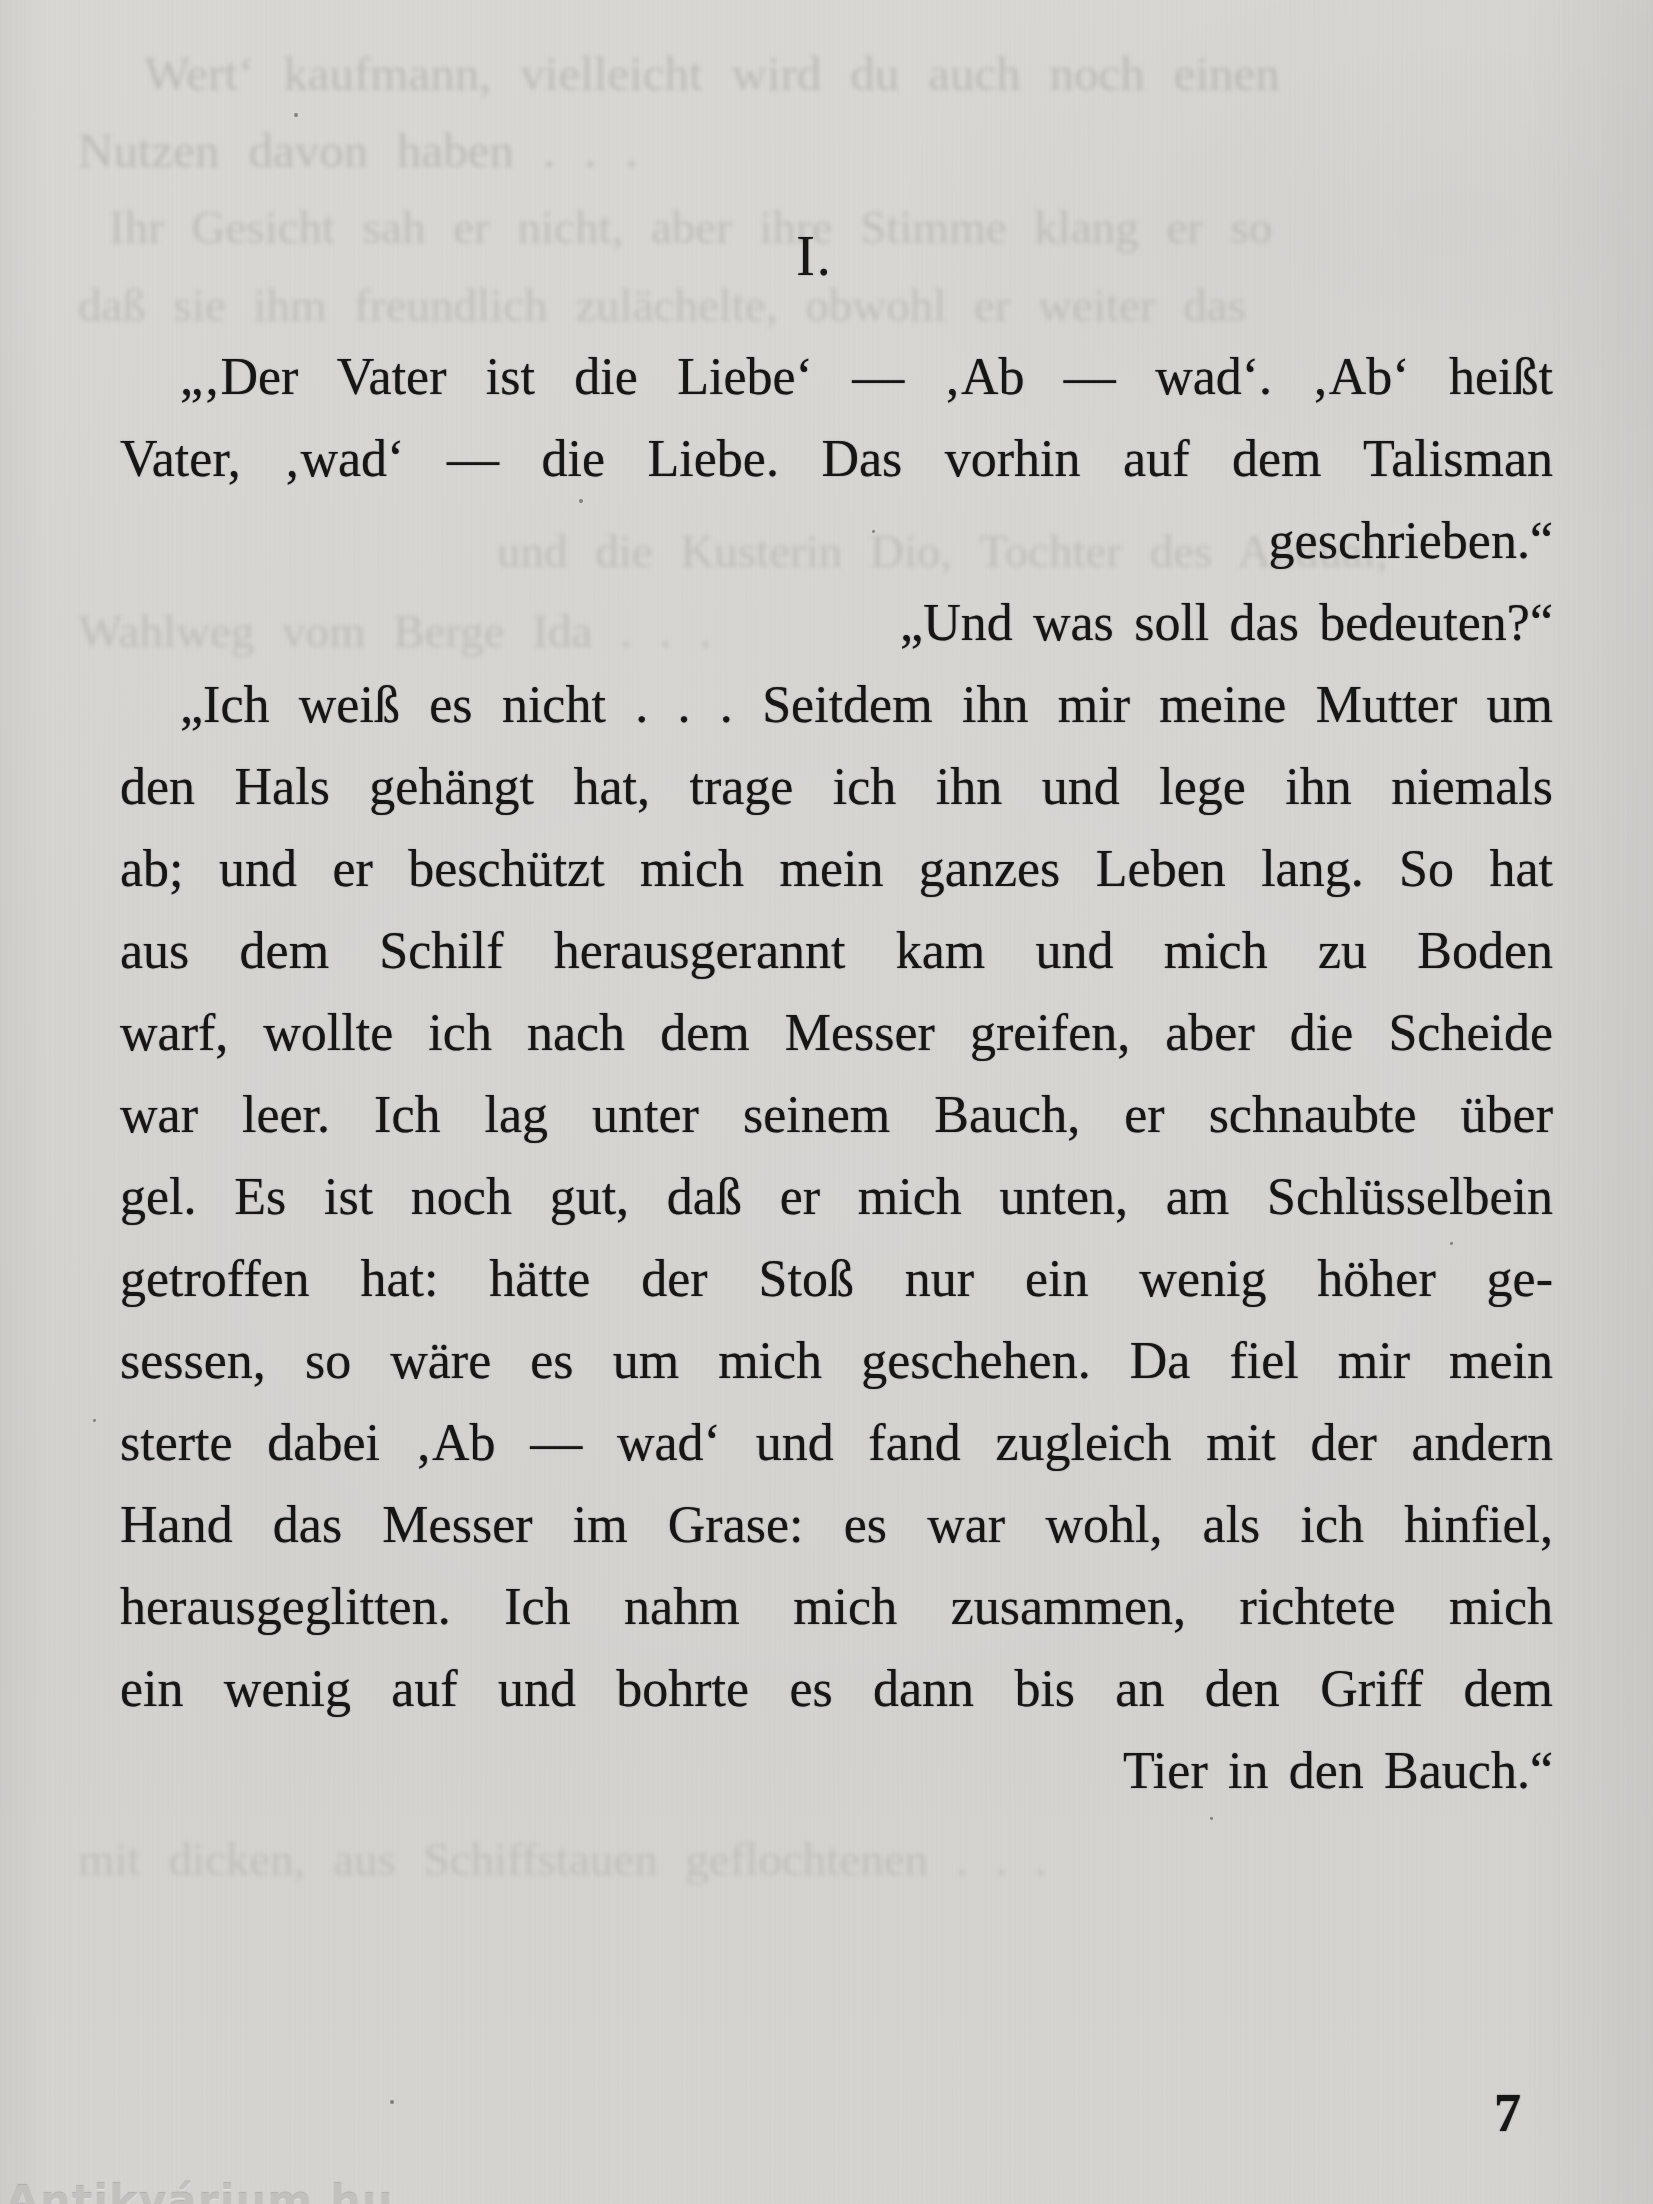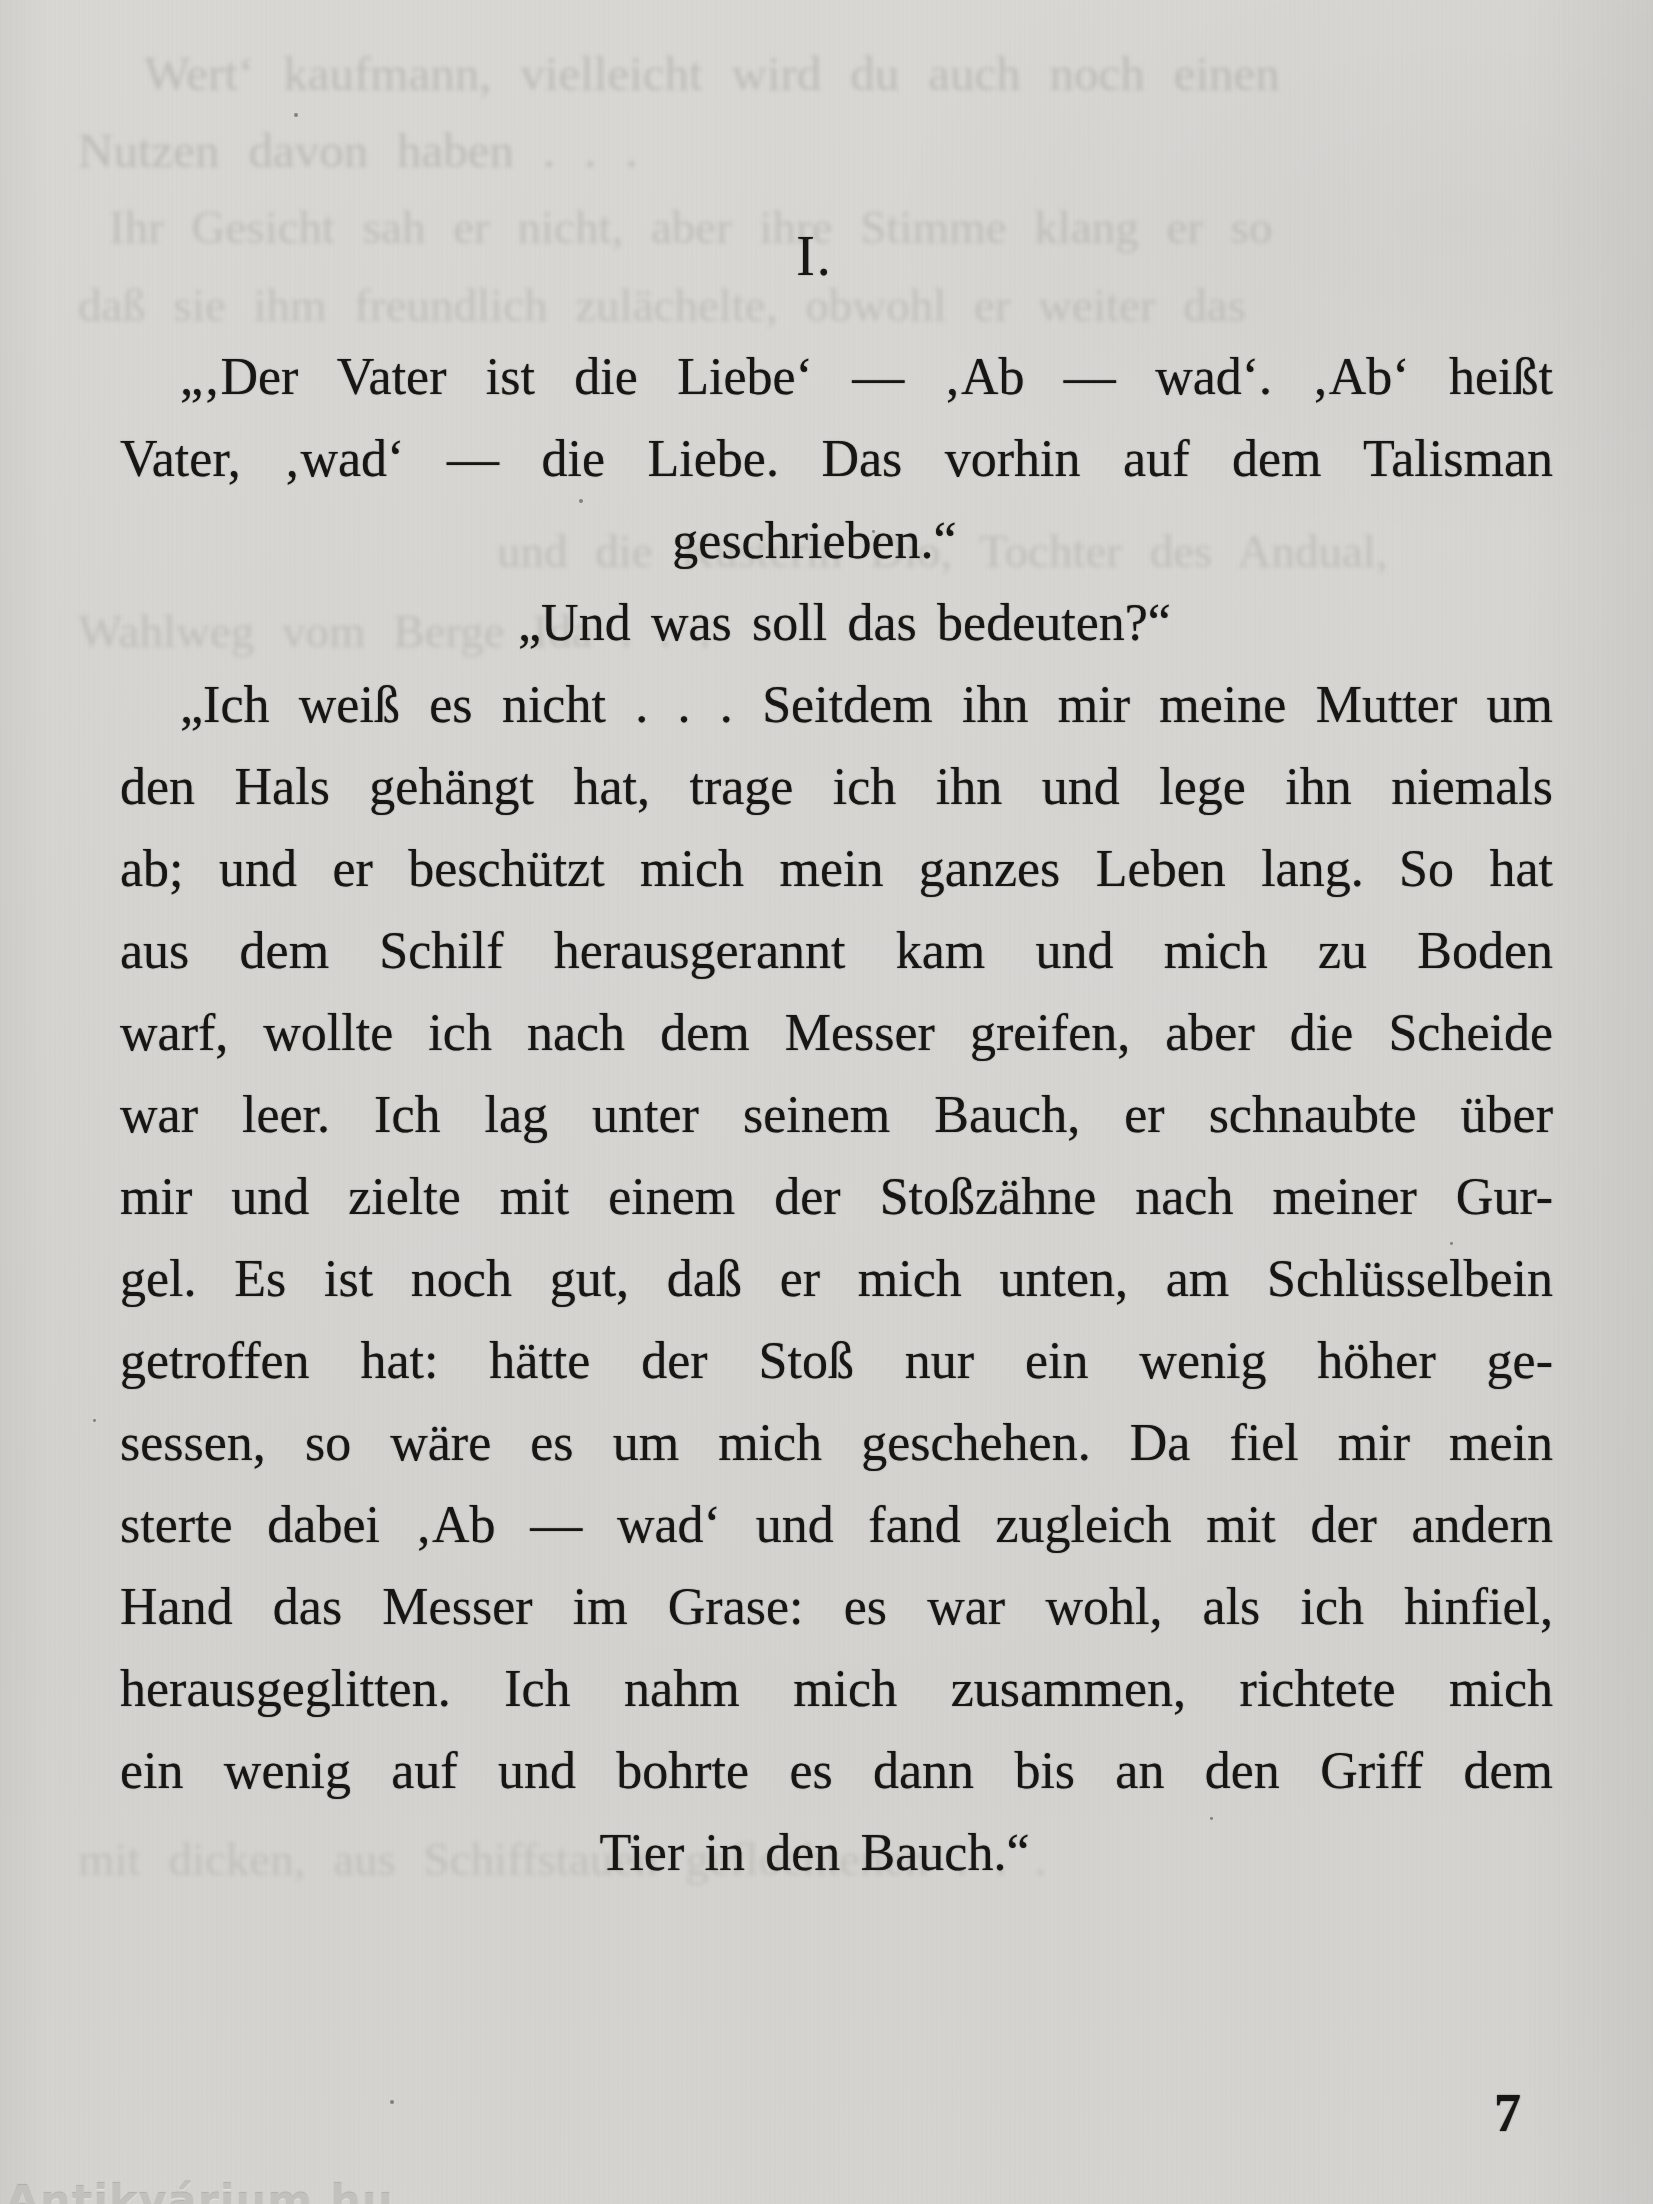--- a/index.html
+++ b/index.html
@@ -38,21 +38,21 @@
     text-align:center;
     font-size:56px;
     letter-spacing:1.9px;
     margin-bottom:39px;
   }
   .line{
     height:82px;line-height:82px;
     font-size:52px;
     white-space:nowrap;
     word-spacing:0.14em;
-    text-align:center;
+    text-align:right;
   }
   .line.justify{
     white-space:normal;
     text-align:justify;
     text-align-last:justify;
     margin-left:44px;
   }
   .line.indent{padding-left:60px;}
   .pagenum{
     position:absolute;left:1494px;top:2082px;z-index:3;
@@ -96,21 +96,20 @@
         <div>
           <div class="line indent">„Und was soll das bedeuten?“</div>
         </div>
         <div>
           <div class="line justify indent">„Ich weiß es nicht . . . Seitdem ihn mir meine Mutter um</div>
           <div class="line justify">den Hals gehängt hat, trage ich ihn und lege ihn niemals</div>
           <div class="line justify">ab; und er beschützt mich mein ganzes Leben lang. So hat</div>
           <div class="line justify">aus dem Schilf herausgerannt kam und mich zu Boden</div>
           <div class="line justify">warf, wollte ich nach dem Messer greifen, aber die Scheide</div>
           <div class="line justify">war leer. Ich lag unter seinem Bauch, er schnaubte über</div>
-          <div class="line justify">mir und zielte mit einem der Stoßzähne nach meiner Gur-</div>
           <div class="line justify">gel. Es ist noch gut, daß er mich unten, am Schlüsselbein</div>
           <div class="line justify">getroffen hat: hätte der Stoß nur ein wenig höher ge-</div>
           <div class="line justify">sessen, so wäre es um mich geschehen. Da fiel mir mein</div>
           <div class="line justify">sterte dabei ‚Ab — wad‘ und fand zugleich mit der andern</div>
           <div class="line justify">Hand das Messer im Grase: es war wohl, als ich hinfiel,</div>
           <div class="line justify">herausgeglitten. Ich nahm mich zusammen, richtete mich</div>
           <div class="line justify">ein wenig auf und bohrte es dann bis an den Griff dem</div>
           <div class="line">Tier in den Bauch.“</div>
         </div>
       </div>

